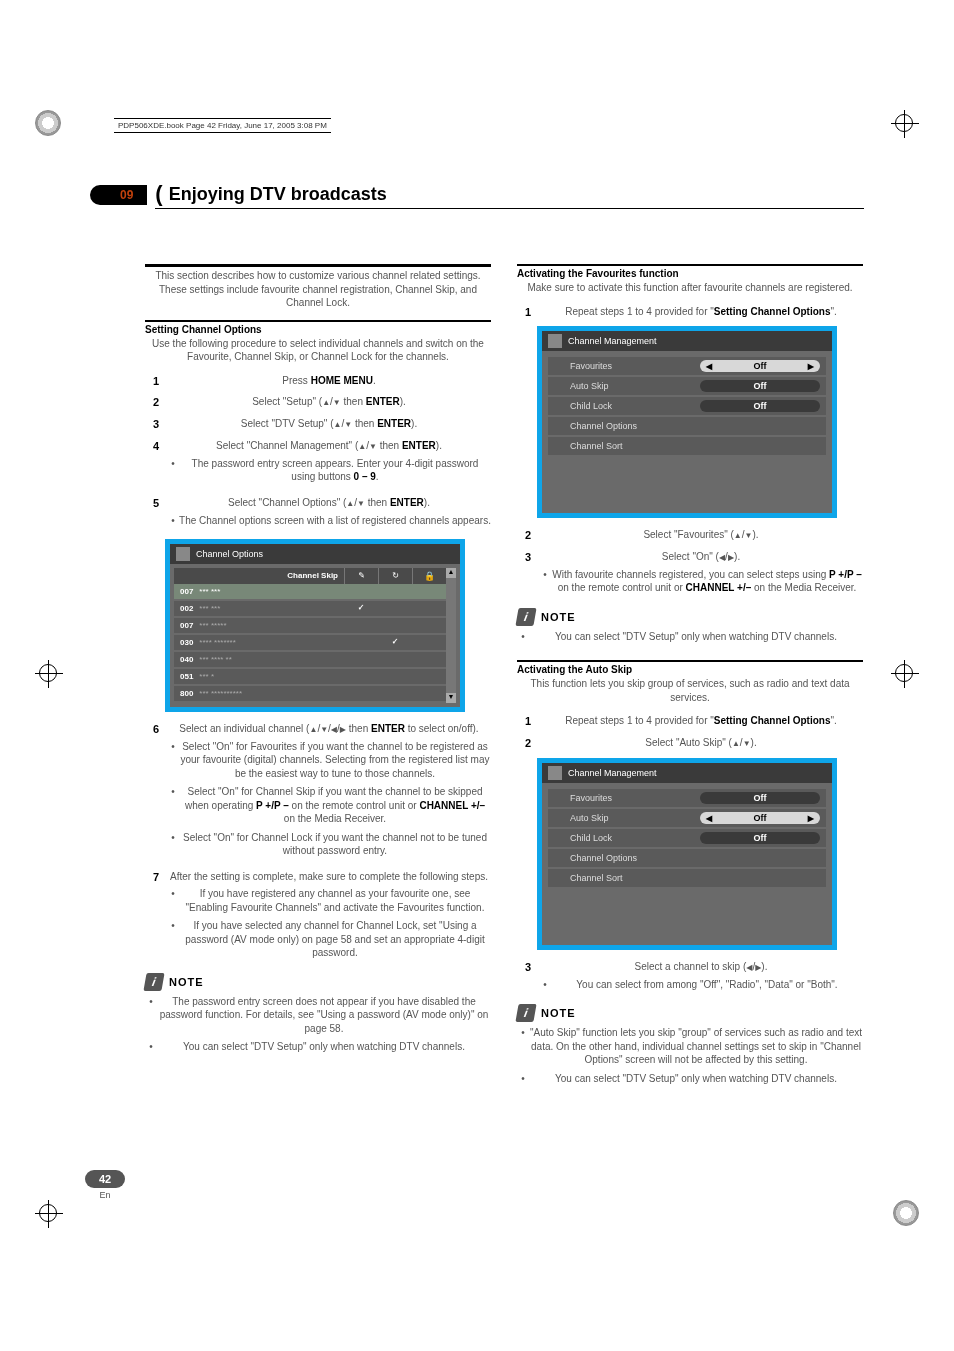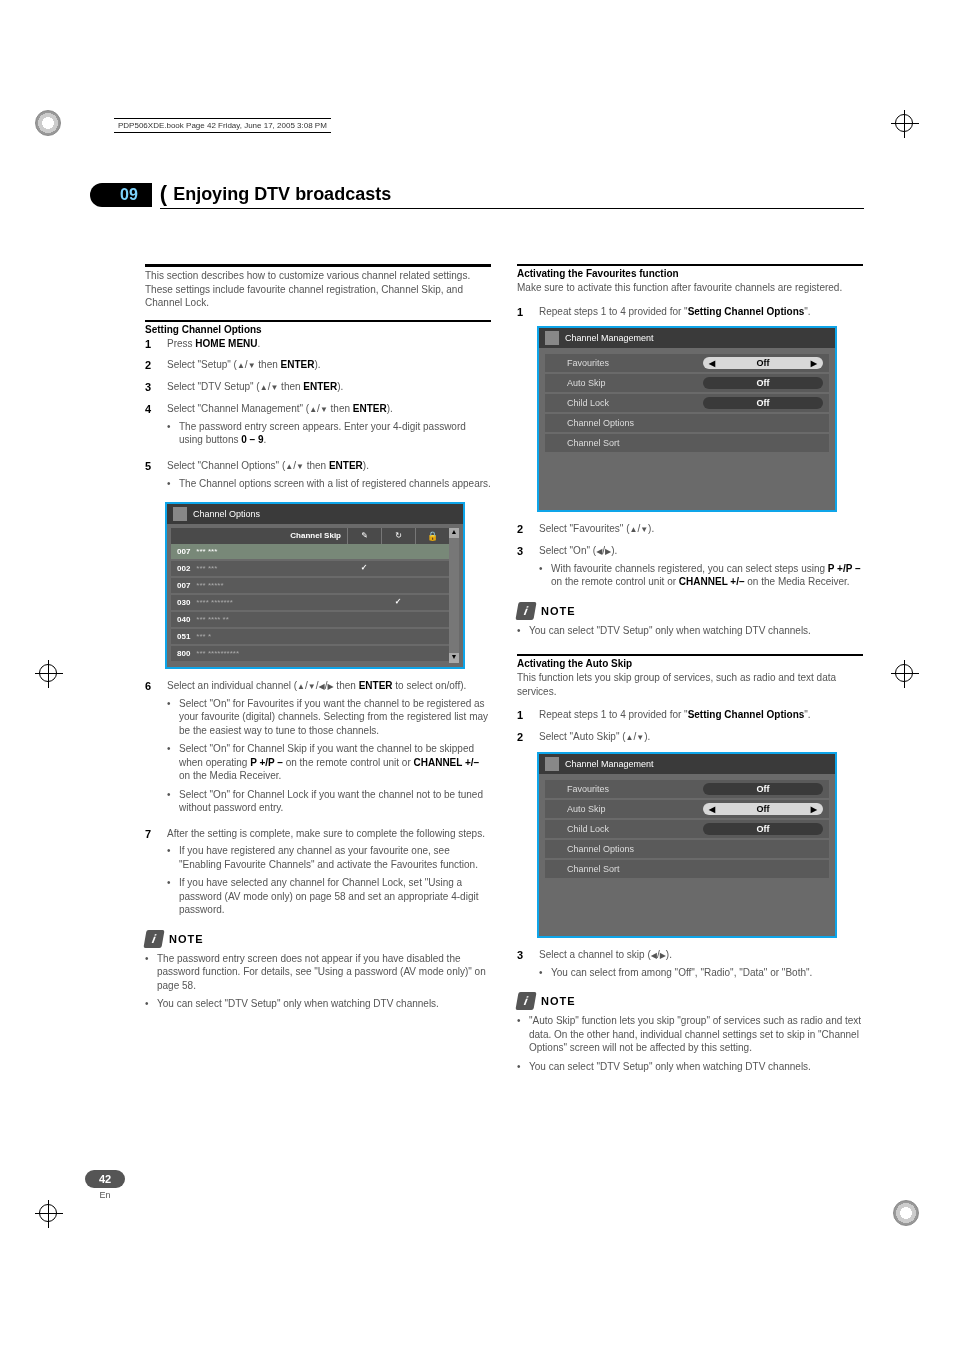--- a/index.html
+++ b/index.html
@@ -50,23 +50,23 @@
     width: 774px;
   }
 
   .chapter-head {
     display: flex;
     align-items: center;
     margin-bottom: 55px;
   }
   .chapter-badge {
     background: #000;
-    color: #7dd3fc;
+    color: #c2410c;
     font-weight: bold;
-    font-size: 16px;
+    font-size: 12px;
     padding: 3px 14px 3px 30px;
     border-radius: 14px 0 0 14px;
     margin-right: 8px;
     text-align: center;
   }
   .chapter-title {
     font-weight: bold;
     font-size: 18px;
     border-bottom: 1.5px solid #000;
     flex: 1;
@@ -84,21 +84,21 @@
     gap: 26px;
     margin-left: 55px;
   }
   .col { width: 346px; }
 
   .rule { height: 3px; background: #000; margin-bottom: 2px; }
   .thin-rule { height: 2px; background: #000; margin-bottom: 2px; }
 
   h2 { font-size: 15px; font-weight: bold; margin-bottom: 2px; }
   h3 { font-size: 10px; font-weight: bold; margin-bottom: 2px; }
-  p, li { font-size: 10px; line-height: 1.35; color: #555; }
+  p, li { font-size: 10px; line-height: 1.35; color: #555; text-align: center; }
   p.intro { margin-bottom: 10px; }
 
   .step-list { list-style: none; }
   .step-list > li { display: flex; margin-bottom: 7px; }
   .step-num { color: #000; font-weight: bold; width: 22px; flex-shrink: 0; font-size: 11px; }
   .step-body { flex: 1; color: #555; }
   .step-body .k { font-weight: bold; color: #000; }
 
   .sub-bullets { list-style: none; margin-top: 4px; }
   .sub-bullets > li { display: flex; margin-bottom: 5px; }
@@ -122,21 +122,21 @@
 
   .arrow-up::before { content: "\25B2"; font-size: 8px; }
   .arrow-down::before { content: "\25BC"; font-size: 8px; }
   .arrow-left::before { content: "\25C0"; font-size: 8px; }
   .arrow-right::before { content: "\25B6"; font-size: 8px; }
 
   
   .osd {
     width: 300px;
     background: #6a6a6a;
-    border: 2px solid #0ea5e9;
+    border: 5px solid #0ea5e9;
     margin: 4px 0 10px 20px;
     font-size: 9px;
   }
   .osd-title {
     background: #3a3a3a;
     color: #fff;
     padding: 3px 6px;
     display: flex;
     align-items: center;
     gap: 6px;
@@ -257,20 +257,21 @@
   </div>
 
   <div class="columns">
 
     <div class="col">
       <div class="rule"></div>
       <p class="intro">This section describes how to customize various channel related settings. These settings include favourite channel registration, Channel Skip, and Channel Lock.</p>
 
       <div class="thin-rule"></div>
       <h3>Setting Channel Options</h3>
+      <p class="intro">Use the following procedure to select individual channels and switch on the Favourite, Channel Skip, or Channel Lock for the channels.</p>
 
       <ol class="step-list">
         <li>
             <span class="step-num">1</span>
           <span class="step-body"><span>Press </span><span class="k">HOME MENU</span><span>.</span></span>
           </li>
 
         <li>
             <span class="step-num">2</span>
           <span class="step-body"><span>Select "Setup" (</span><span class="arrow-up"></span>/<span class="arrow-down"></span><span> then </span><span class="k">ENTER</span><span>).</span></span>

